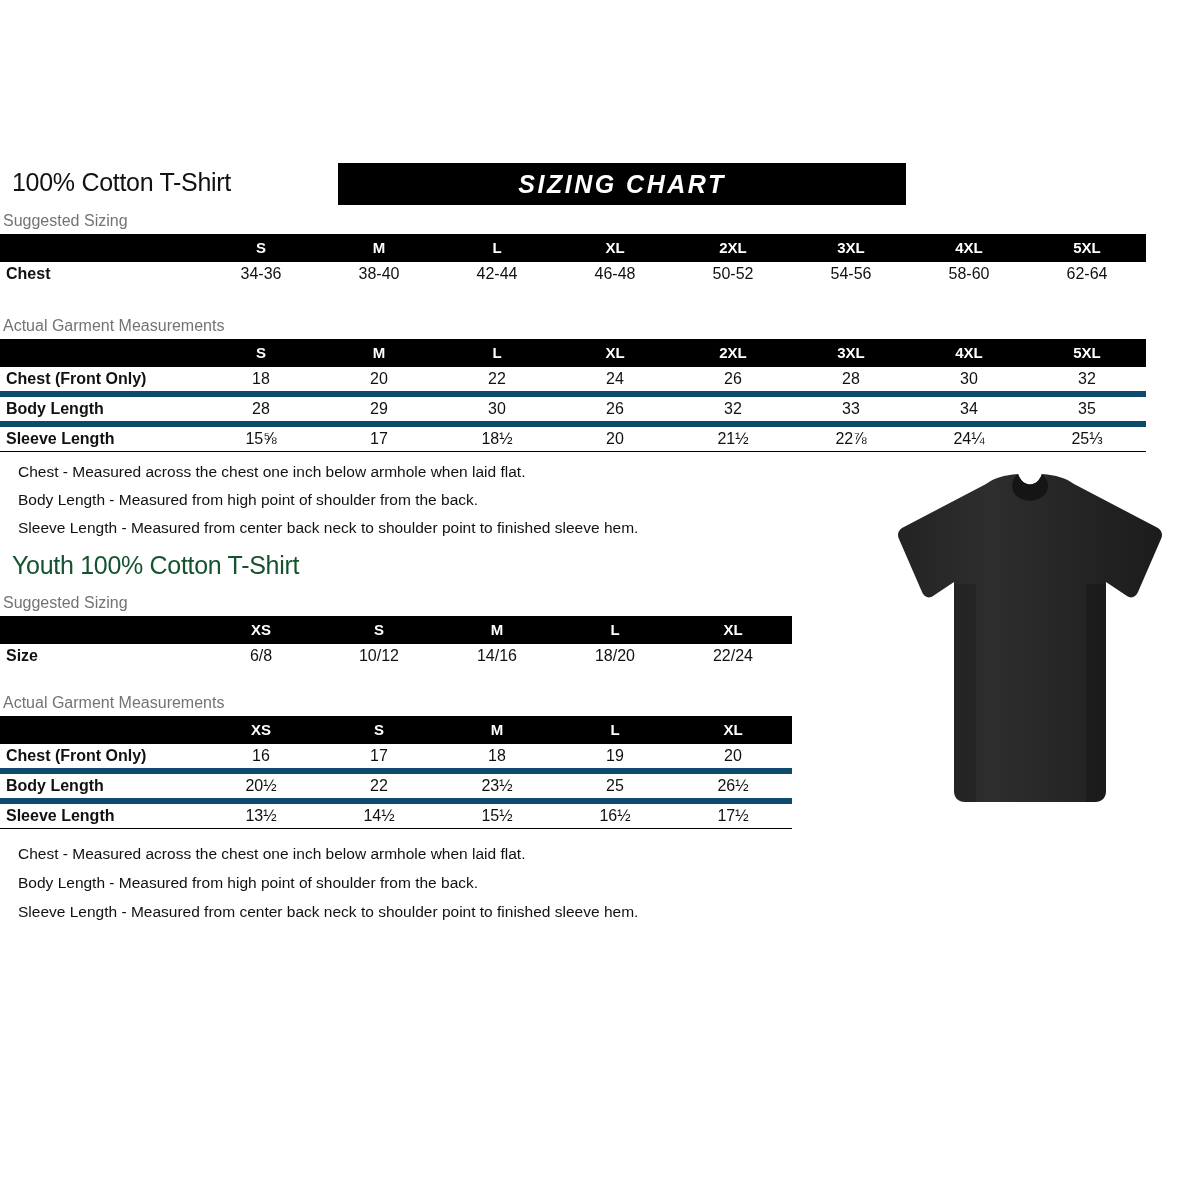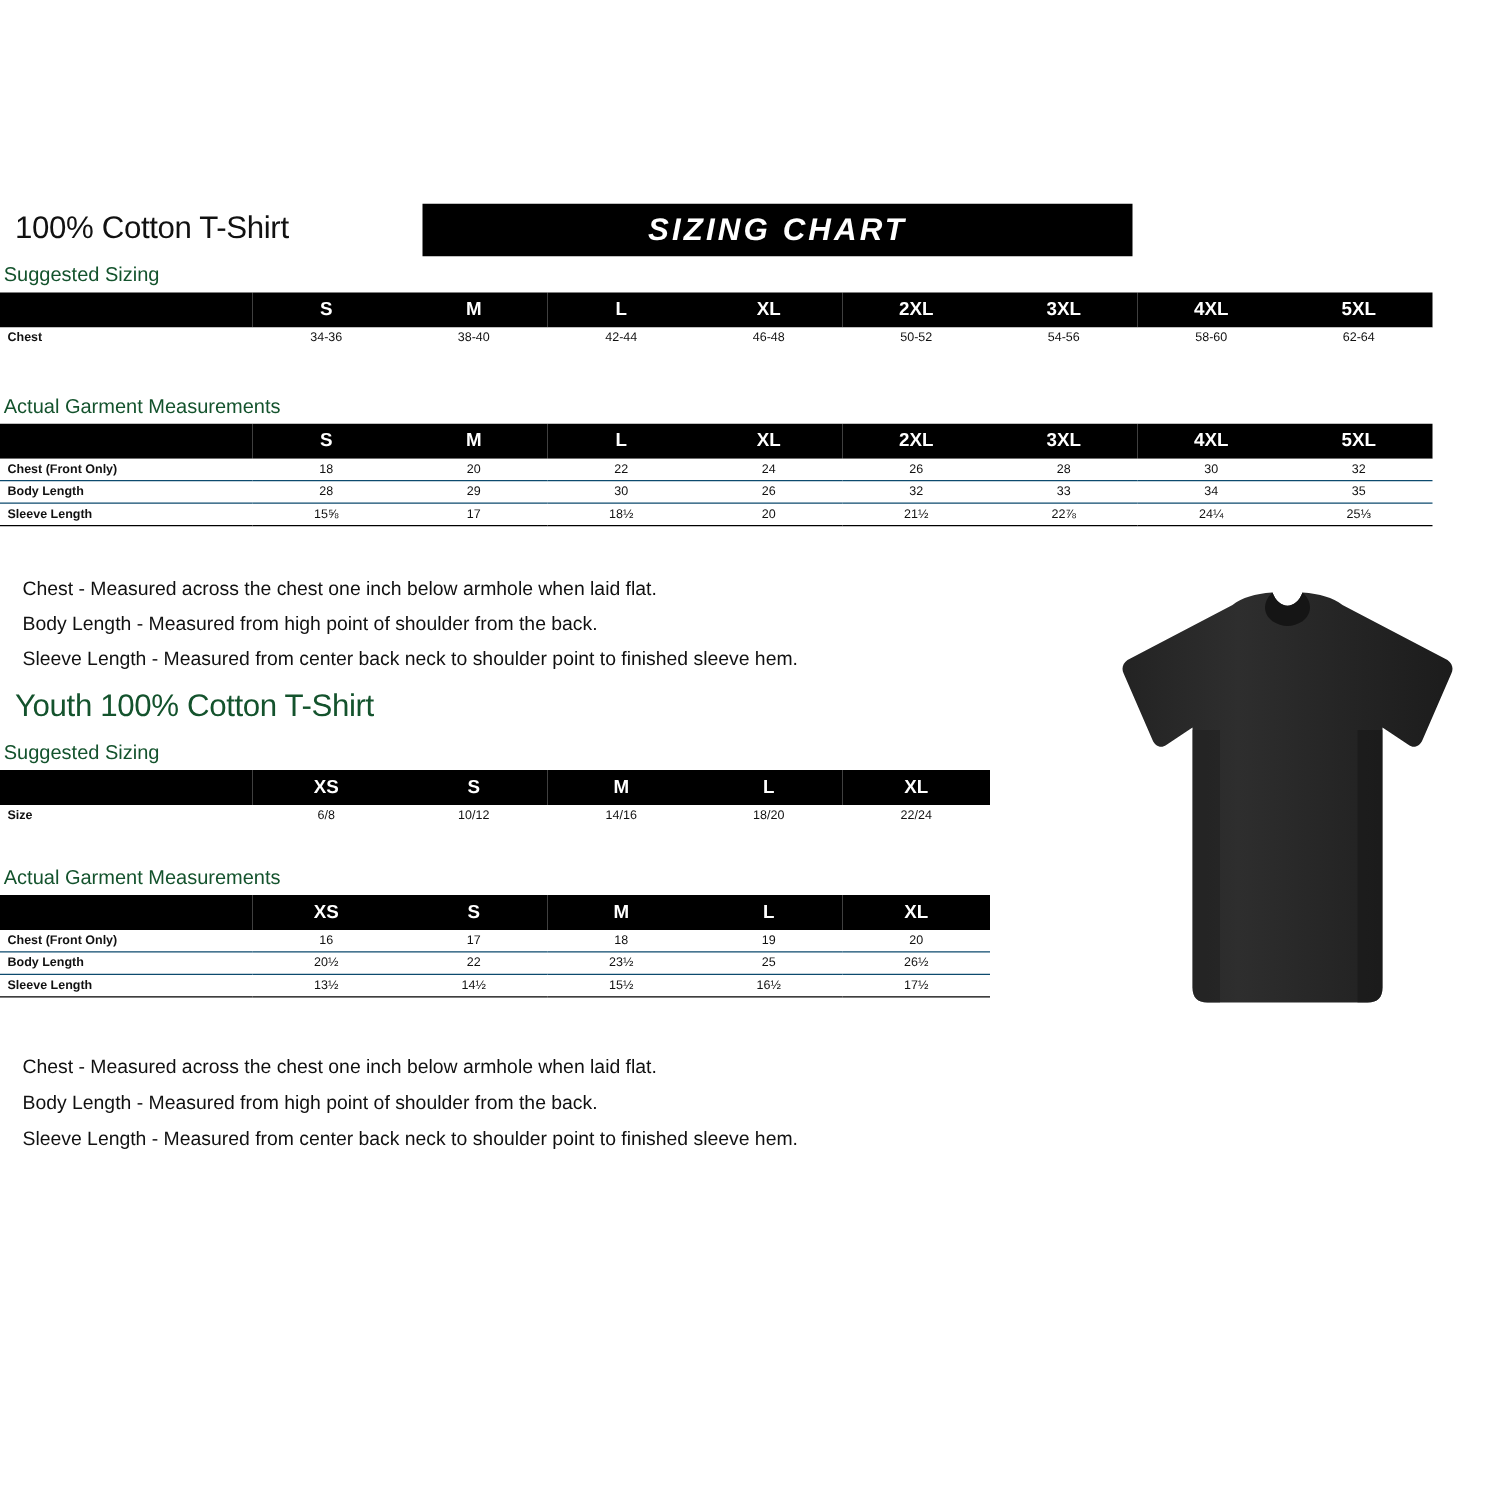--- a/index.html
+++ b/index.html
@@ -52,21 +52,21 @@
     color: #fff;
     font-weight: bold;
     font-size: 25px;
     letter-spacing: 2.5px;
   }
 
   
   .sub-label {
     position: absolute;
     font-size: 16px;
-    color: #14532d;
+    color: #737373;
     white-space: nowrap;
   }
 
   
   .tbl {
     position: absolute;
     border-collapse: collapse;
     table-layout: fixed;
     font-size: 15px;
   }
@@ -79,31 +79,31 @@
     padding: 5px 0 6px 0;
     border: none;
   }
   .tbl th.lbl {
     text-align: left;
     padding-left: 6px;
   }
   .tbl td {
     text-align: center;
     padding: 3px 0 3px 0;
-    font-size: 10px;
+    font-size: 16px;
     color: #111;
     background: #fff;
   }
   .tbl td.lbl {
     text-align: left;
     padding-left: 6px;
     font-weight: bold;
   }
   .tbl.ruled td {
-    border-bottom: 1px solid #0c4a6e;
+    border-bottom: 6px solid #0c4a6e;
   }
   .tbl.ruled tr:last-child td {
     border-bottom: 1px solid #000;
   }
 
   
   .note {
     position: absolute;
     font-size: 15.5px;
     color: #111;

